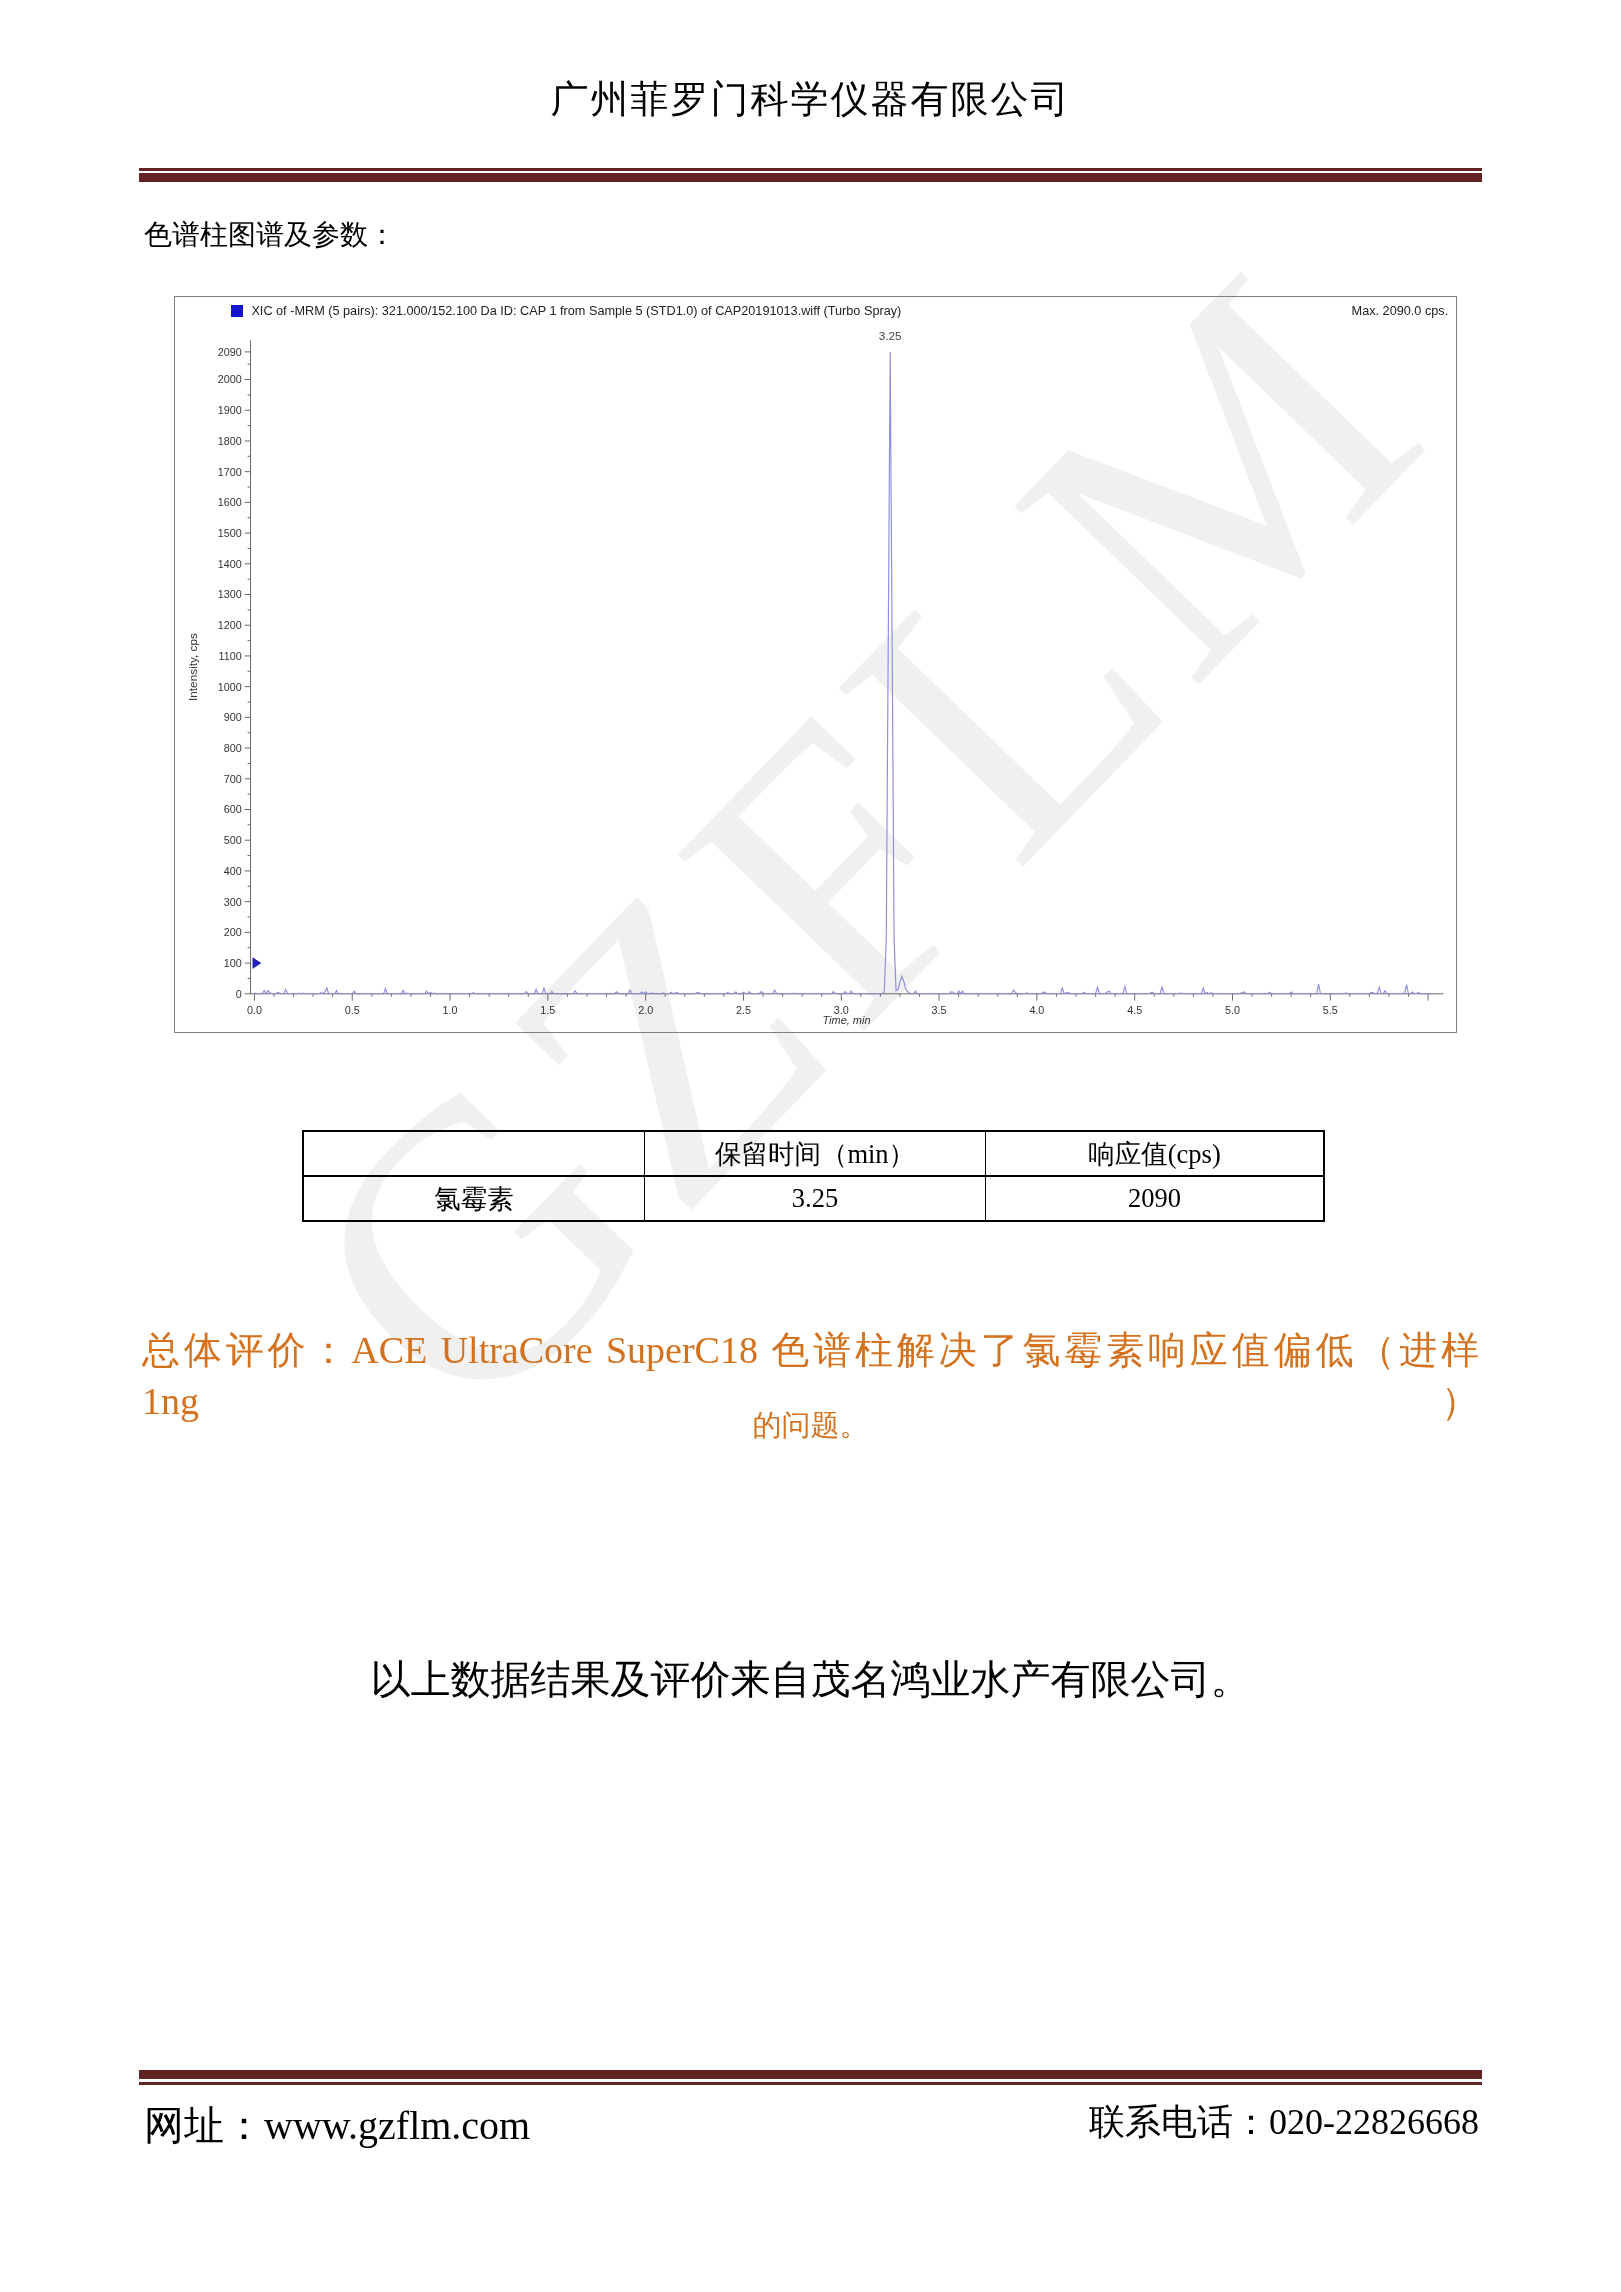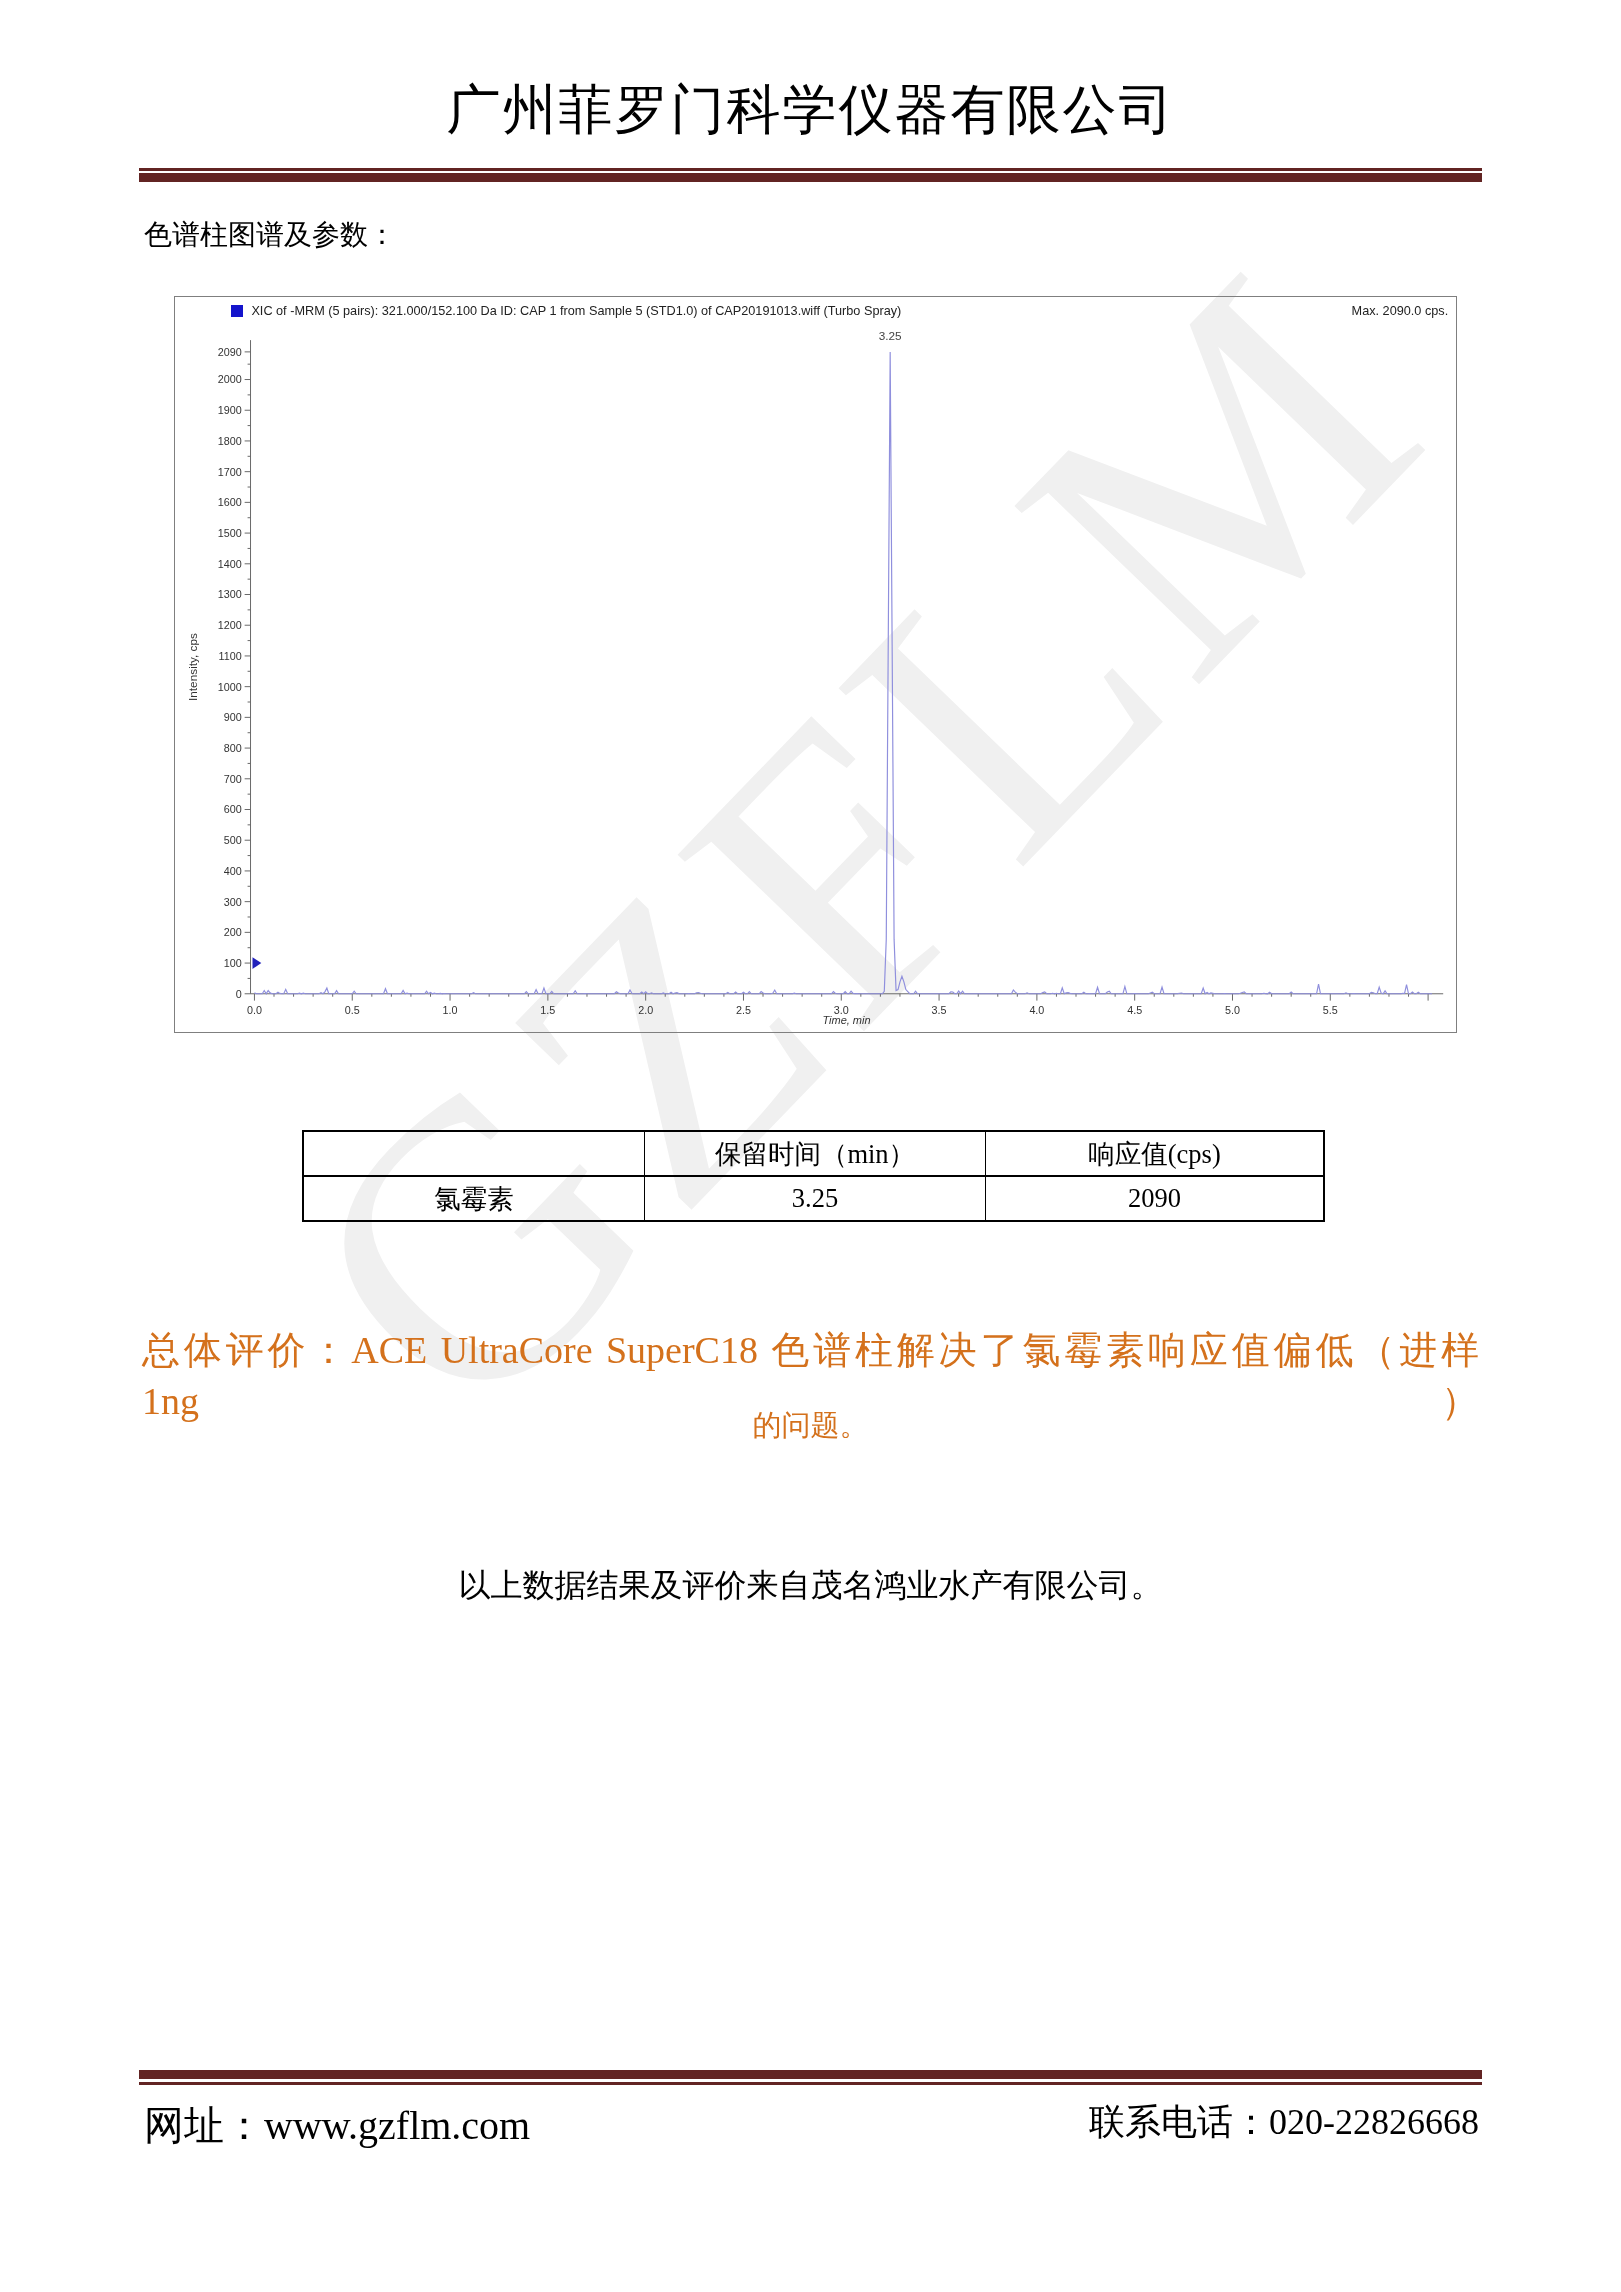--- a/index.html
+++ b/index.html
@@ -17,21 +17,21 @@
     transform:translate(-50%,-50%) rotate(-46deg);
     font-family:"Liberation Serif", serif;
     font-size:392px;letter-spacing:13.7px;
     color:#f0f0f0;white-space:nowrap;
     z-index:0;user-select:none;
   }
   .layer{position:absolute;z-index:1;}
   
   .header-title{
     left:0;top:74px;width:1621px;
-    text-align:center;font-size:54px;letter-spacing:2px;
+    text-align:center;font-size:38px;letter-spacing:2px;
   }
   .rule{position:absolute;z-index:1;left:139px;width:1343px;}
   .rule-top-thin{top:168px;height:2.9px;}
   .rule-top-thick{top:173px;height:8.8px;}
   .rule-bot-thick{top:2070px;height:8.8px;}
   .rule-bot-thin{top:2082px;height:2.9px;}
   
   .section-label{left:144px;top:216px;font-size:28px;}
   
   .chart-box{
@@ -81,21 +81,21 @@
     font-size:38px;color:#d4711c;
     text-align:justify;text-align-last:justify;
     white-space:normal;
   }
   .eval-line2{
     left:0;top:1406px;width:1621px;text-align:center;
     font-size:29px;color:#d4711c;
   }
   
   .attribution{
-    left:0;top:1564px;width:1621px;text-align:center;font-size:32px;
+    left:0;top:1652px;width:1621px;text-align:center;font-size:40px;
   }
   
   .footer-left{left:144px;top:2098px;font-size:40px;}
   .footer-right{right:142px;top:2098px;font-size:36px;text-align:right;}
   .abs{position:absolute;}
 </style>
 </head>
 <body>
 
 <div class="page">

